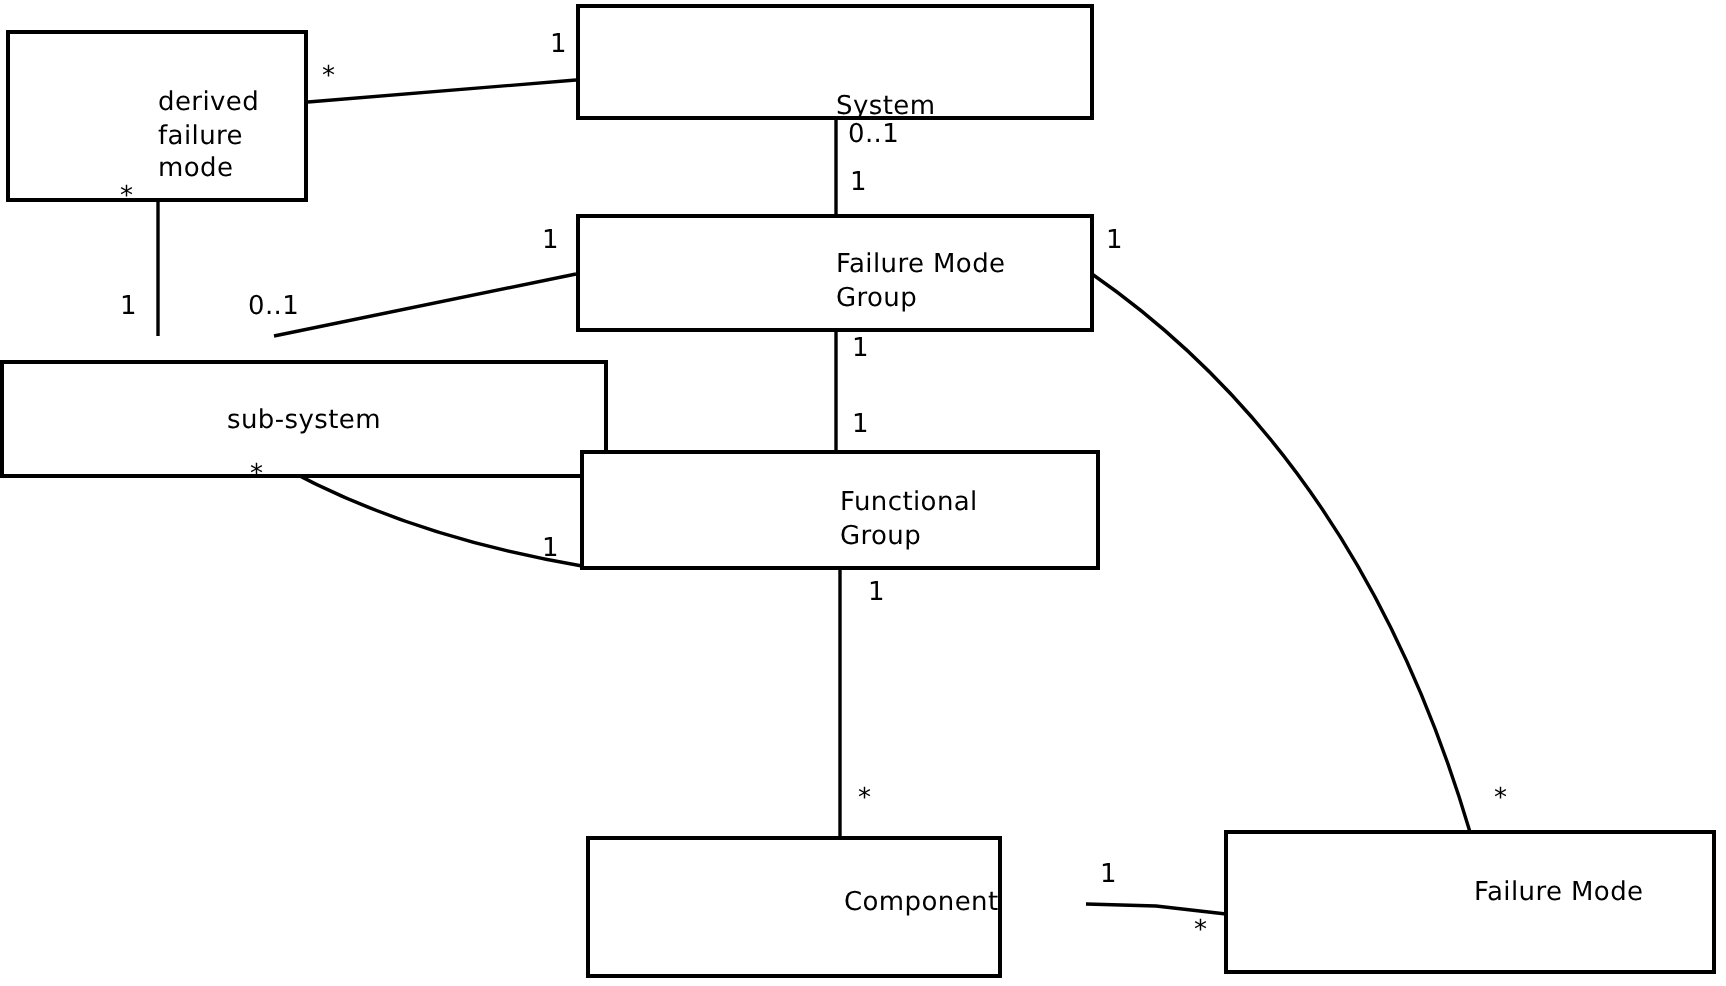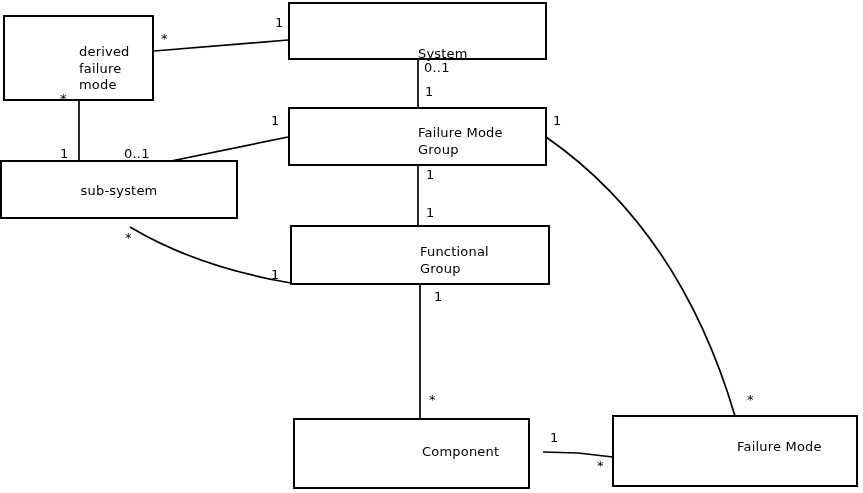--- a/index.html
+++ b/index.html
@@ -82,34 +82,34 @@
     </div>
   </div>
 
   <div class="node" style="left:288px; top:107px; width:259px; height:59px;">
     <div class="node-label" style="left:128px; top:16px;">
       <div>Failure Mode</div>
       <div>Group</div>
     </div>
   </div>
 
-  <div class="node" style="left:0px; top:160px; width:238px; height:59px;">
+  <div class="node" style="left:0px; top:180px; width:304px; height:59px;">
     <div class="node-label centered" style="top:21px;">
       <div>sub-system</div>
     </div>
   </div>
 
   <div class="node" style="left:290px; top:225px; width:260px; height:60px;">
     <div class="node-label" style="left:128px; top:17px;">
       <div>Functional</div>
       <div>Group</div>
     </div>
   </div>
 
-  <div class="node" style="left:293px; top:418px; width:237px; height:71px;">
+  <div class="node" style="left:293px; top:418px; width:208px; height:71px;">
     <div class="node-label" style="left:127px; top:24px;">
       <div>Component</div>
     </div>
   </div>
 
   <div class="node" style="left:612px; top:415px; width:246px; height:72px;">
     <div class="node-label" style="left:123px; top:22px;">
       <div>Failure Mode</div>
     </div>
   </div>

